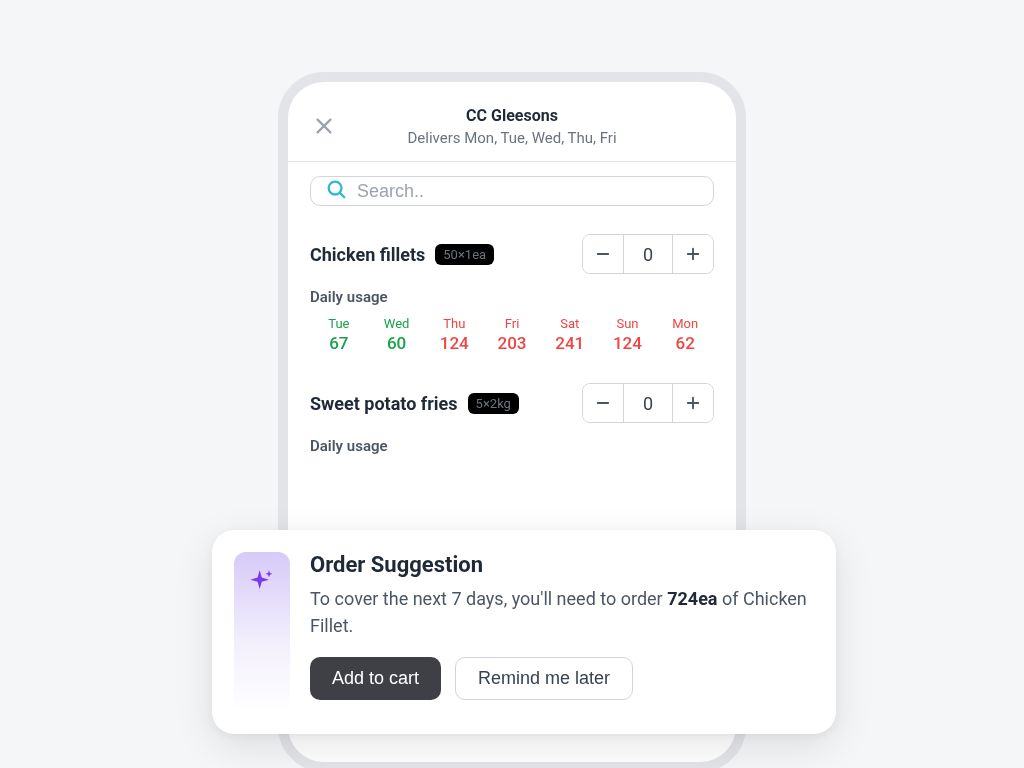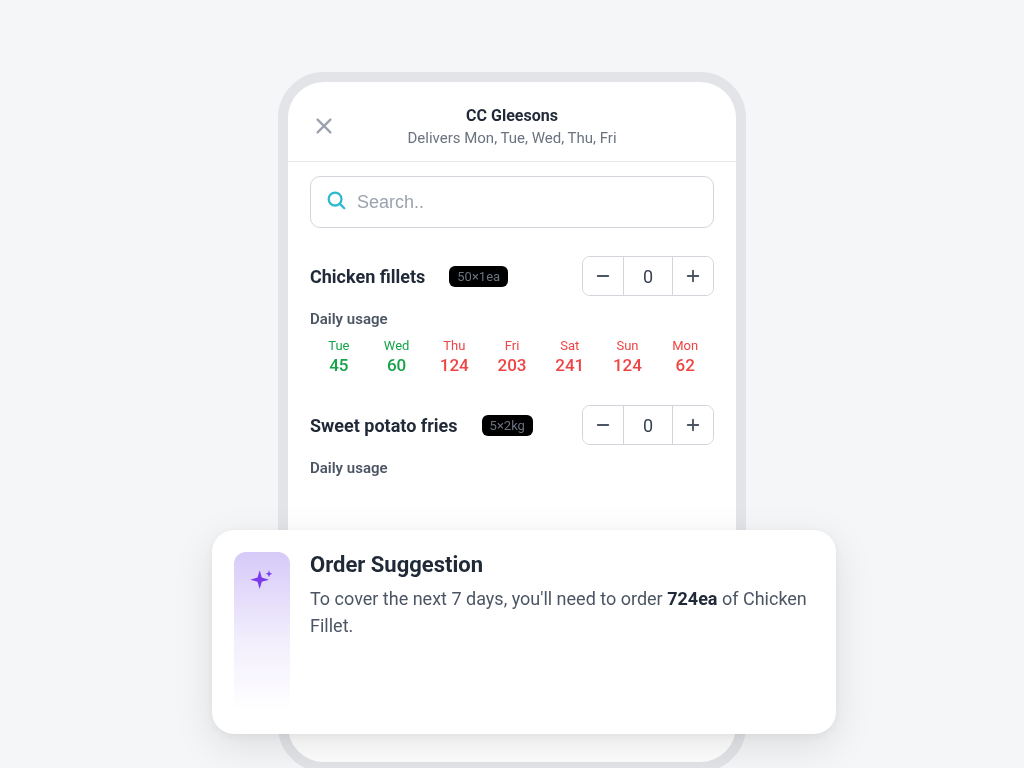--- a/index.html
+++ b/index.html
@@ -58,21 +58,21 @@
   .divider {
     height: 1px;
     background: #e5e7eb;
     margin: 14px -22px 14px -22px;
   }
   .search-wrap {
     display: flex;
     align-items: center;
     border: 1.5px solid #d1d5db;
     border-radius: 10px;
-    padding: 12px 14px;
+    padding: 1px 14px;
     gap: 10px;
     margin-bottom: 28px;
   }
   .search-icon { color: #2dbad0; }
   .search-input {
     border: none;
     outline: none;
     font-size: 18px;
     color: #374151;
     flex: 1;
@@ -81,21 +81,21 @@
   .search-input::placeholder { color: #9ca3af; }
   .item-row {
     display: flex;
     align-items: center;
     justify-content: space-between;
     margin-bottom: 14px;
   }
   .item-left {
     display: flex;
     align-items: center;
-    gap: 24px;
+    gap: 10px;
   }
   .item-name {
     font-size: 18px;
     font-weight: 700;
     color: #1f2937;
   }
   .pack-badge {
     background: #000000;
     color: #6b7280;
     font-size: 13px;
@@ -268,21 +268,21 @@
               <line x1="5" y1="12" x2="19" y2="12"></line>
               <line x1="12" y1="5" x2="12" y2="19"></line>
             </svg>
         </div>
       </div>
     </div>
     <div class="usage-label">Daily usage</div>
     <div class="usage-row" id="usage-row-0">
         <div class="usage-cell usage-green">
           <div class="usage-day">Tue</div>
-          <div class="usage-val">45</div>
+          <div class="usage-val">67</div>
         </div>
         <div class="usage-cell usage-green">
           <div class="usage-day">Wed</div>
           <div class="usage-val">60</div>
         </div>
         <div class="usage-cell usage-red">
           <div class="usage-day">Thu</div>
           <div class="usage-val">124</div>
         </div>
         <div class="usage-cell usage-red">
@@ -337,14 +337,18 @@
         <path d="M10 2 L11.8 8.2 L18 10 L11.8 11.8 L10 18 L8.2 11.8 L2 10 L8.2 8.2 Z"></path>
         <path d="M18 2 L18.8 4.2 L21 5 L18.8 5.8 L18 8 L17.2 5.8 L15 5 L17.2 4.2 Z"></path>
       </svg>
     </span>
   </div>
   <div class="sug-content">
     <div class="sug-title">Order Suggestion</div>
     <div class="sug-body">
       <span>To cover the next 7 days, you'll need to order </span><strong>724ea</strong><span> of Chicken Fillet.</span>
     </div>
+    <div class="sug-actions">
+      <button class="btn-primary">Add to cart</button>
+      <button class="btn-secondary">Remind me later</button>
+    </div>
   </div>
 </div>
 
 </body></html>

